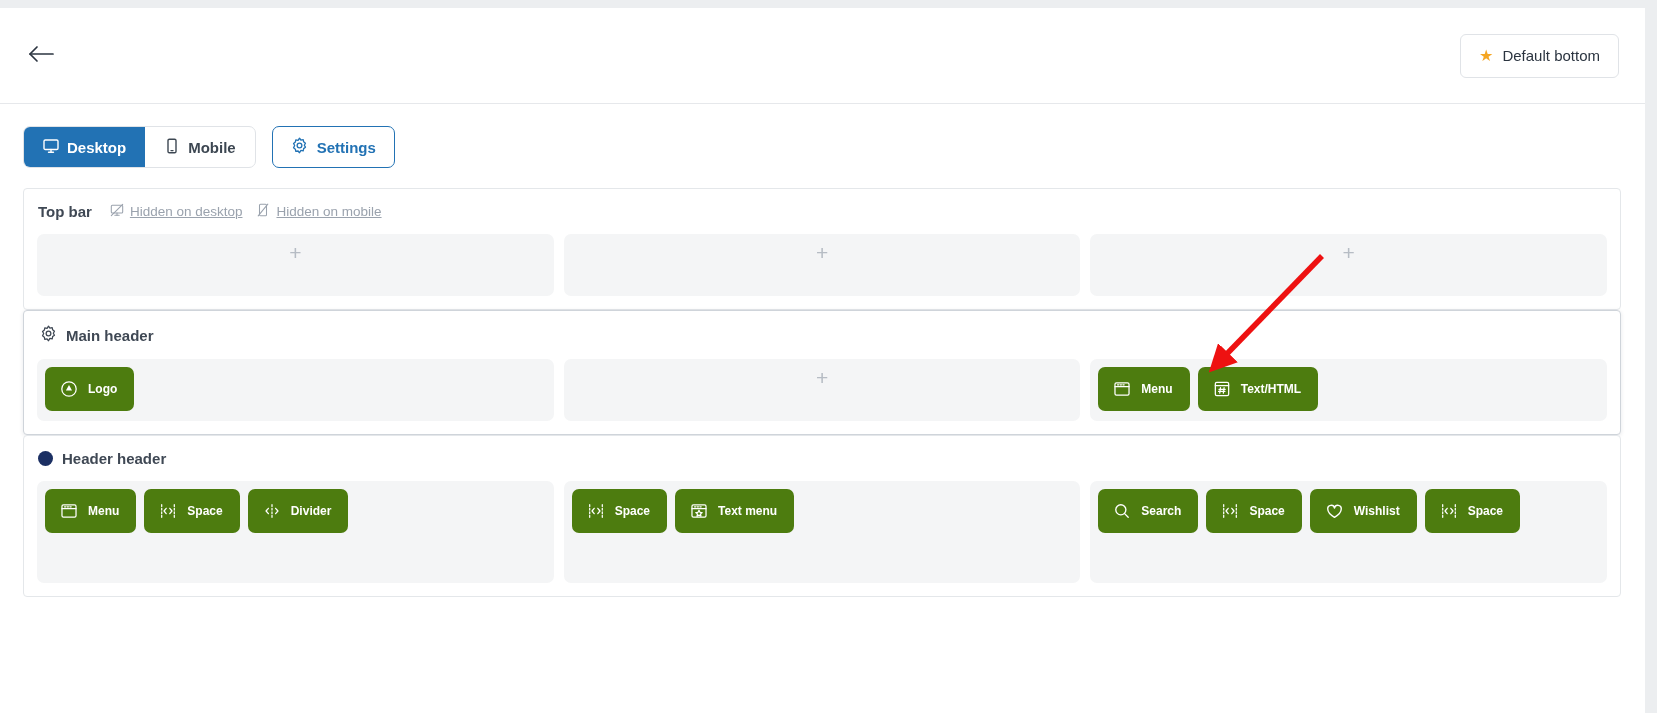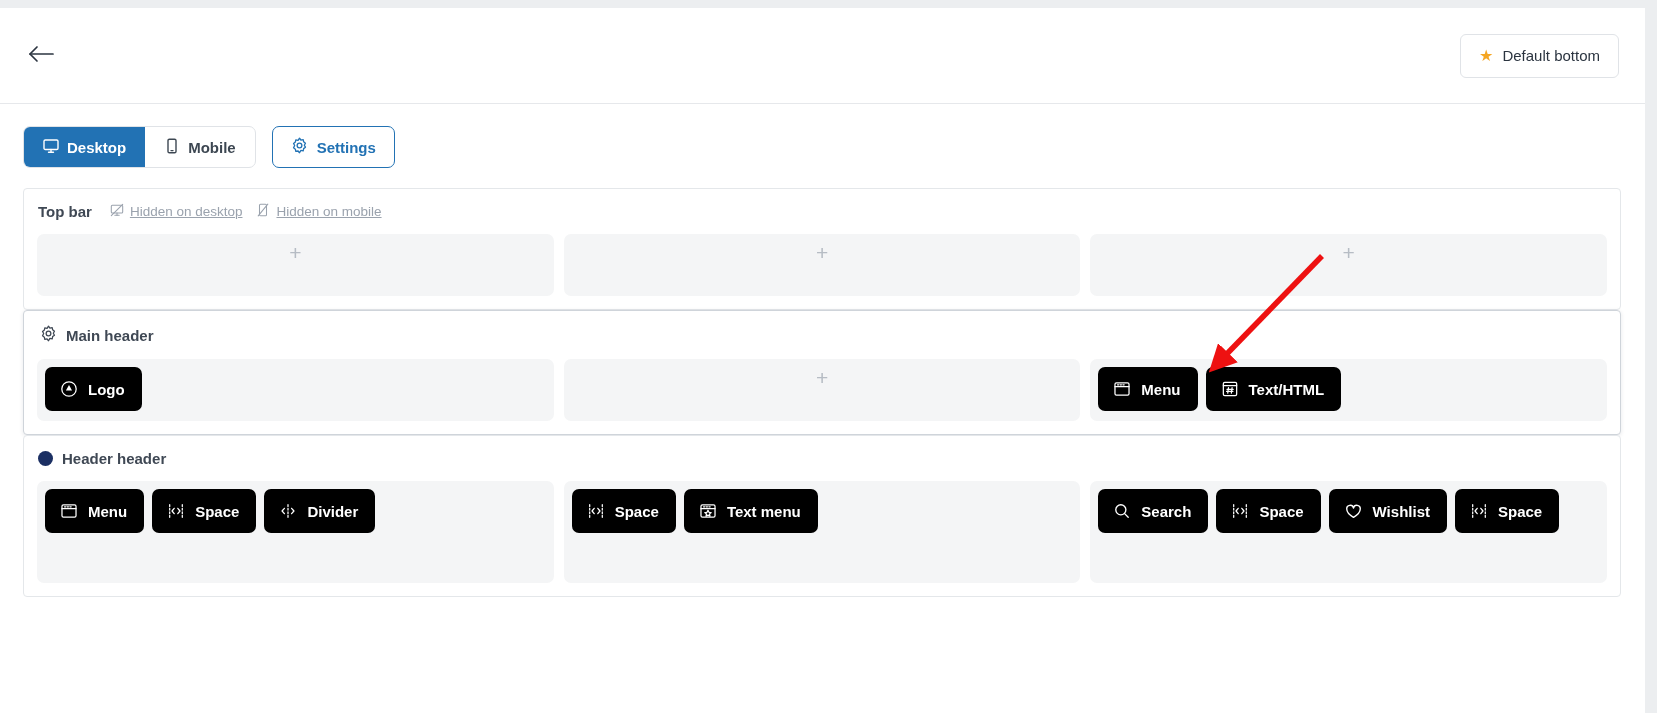--- a/index.html
+++ b/index.html
@@ -170,24 +170,24 @@
   }
   .col.tall { min-height: 102px; }
 
   
   .chip {
     display: inline-flex;
     align-items: center;
     gap: 10px;
     height: 44px;
     padding: 0 17px 0 15px;
-    background: #000000;
+    background: #4d7c0f;
     color: #ffffff;
     border-radius: 7px;
-    font-size: 15px;
+    font-size: 12px;
     font-weight: bold;
     cursor: pointer;
     white-space: nowrap;
   }
   .chip svg { display: block; flex: 0 0 auto; }
 
   
   .annot { position: absolute; left: 0; top: 0; pointer-events: none; }
 </style>
 </head>

